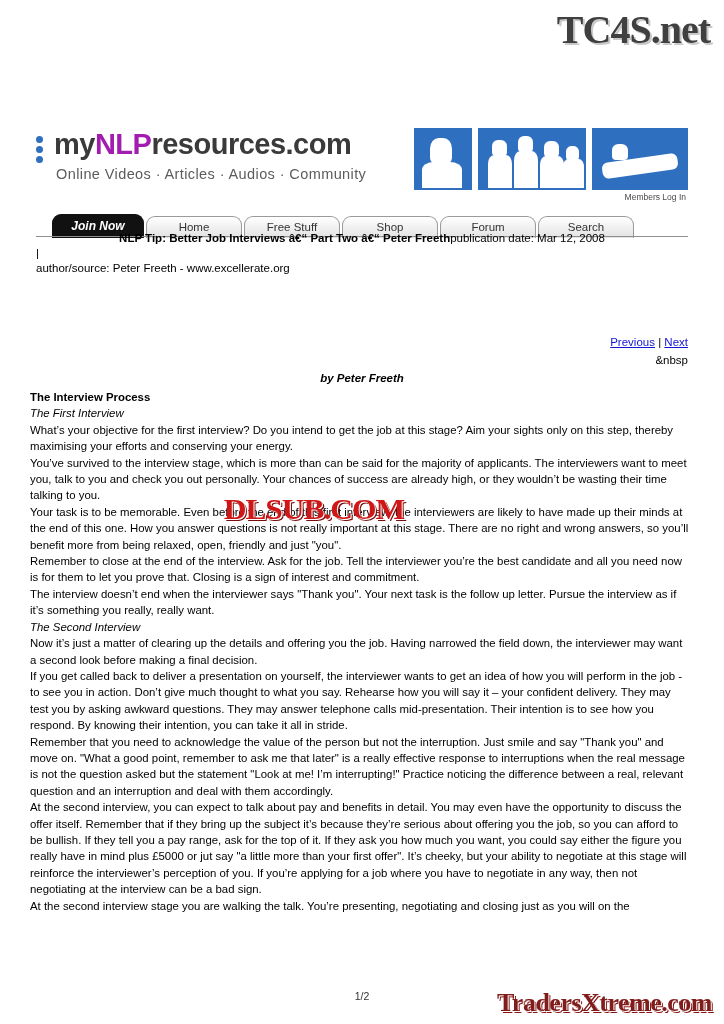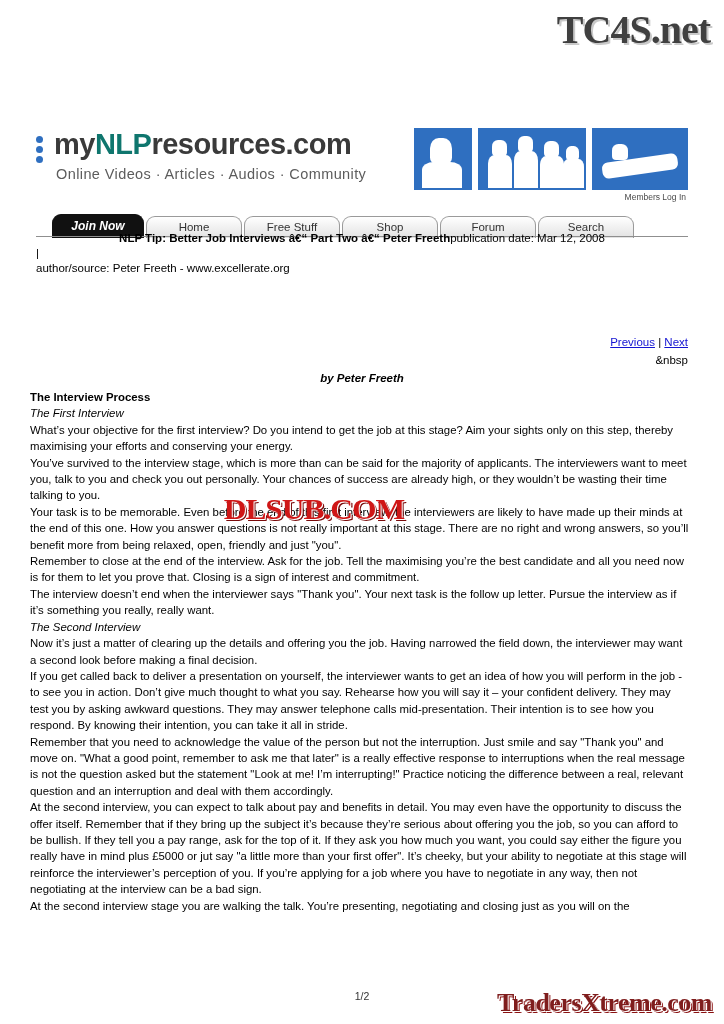--- a/index.html
+++ b/index.html
@@ -63,21 +63,21 @@
     position: absolute;
     left: 18px;
     top: 0;
     font-family: "Liberation Sans", sans-serif;
     font-size: 29px;
     font-weight: bold;
     letter-spacing: -0.5px;
     color: #3a3a3a;
     white-space: nowrap;
   }
-  .logo-text .hl { color: #0f766e; }
+  .logo-text .hl { color: #a21caf; }
   .logo-sub {
     position: absolute;
     left: 20px;
     top: 38px;
     font-size: 14.5px;
     color: #5c5c5c;
     letter-spacing: 0.4px;
     white-space: nowrap;
   }
   .banner-imgs {
@@ -318,21 +318,21 @@
 <div class="nbsp-line">&amp;nbsp</div>
 
 <div class="byline">by Peter Freeth</div>
 
 <div class="content">
   <p class="h-bold">The Interview Process</p>
   <p class="h-ital">The First Interview</p>
   <p>What’s your objective for the first interview? Do you intend to get the job at this stage? Aim your sights only on this step, thereby maximising your efforts and conserving your energy.</p>
   <p>You’ve survived to the interview stage, which is more than can be said for the majority of applicants. The interviewers want to meet you, talk to you and check you out personally. Your chances of success are already high, or they wouldn’t be wasting their time talking to you.</p>
   <p>Your task is to be memorable. Even before the end of this first interview, the interviewers are likely to have made up their minds at the end of this one. How you answer questions is not really important at this stage. There are no right and wrong answers, so you’ll benefit more from being relaxed, open, friendly and just "you".</p>
-  <p>Remember to close at the end of the interview. Ask for the job. Tell the maximising you’re the best candidate and all you need now is for them to let you prove that. Closing is a sign of interest and commitment.</p>
+  <p>Remember to close at the end of the interview. Ask for the job. Tell the interviewer you’re the best candidate and all you need now is for them to let you prove that. Closing is a sign of interest and commitment.</p>
   <p>The interview doesn’t end when the interviewer says "Thank you". Your next task is the follow up letter. Pursue the interview as if it’s something you really, really want.</p>
   <p class="h-ital">The Second Interview</p>
   <p>Now it’s just a matter of clearing up the details and offering you the job. Having narrowed the field down, the interviewer may want a second look before making a final decision.</p>
   <p>If you get called back to deliver a presentation on yourself, the interviewer wants to get an idea of how you will perform in the job - to see you in action. Don’t give much thought to what you say. Rehearse how you will say it – your confident delivery. They may test you by asking awkward questions. They may answer telephone calls mid-presentation. Their intention is to see how you respond. By knowing their intention, you can take it all in stride.</p>
   <p>Remember that you need to acknowledge the value of the person but not the interruption. Just smile and say "Thank you" and move on. "What a good point, remember to ask me that later" is a really effective response to interruptions when the real message is not the question asked but the statement "Look at me! I’m interrupting!" Practice noticing the difference between a real, relevant question and an interruption and deal with them accordingly.</p>
   <p>At the second interview, you can expect to talk about pay and benefits in detail. You may even have the opportunity to discuss the offer itself. Remember that if they bring up the subject it’s because they’re serious about offering you the job, so you can afford to be bullish. If they tell you a pay range, ask for the top of it. If they ask you how much you want, you could say either the figure you really have in mind plus £5000 or jut say "a little more than your first offer". It’s cheeky, but your ability to negotiate at this stage will reinforce the interviewer’s perception of you. If you’re applying for a job where you have to negotiate in any way, then not negotiating at the interview can be a bad sign.</p>
   <p>At the second interview stage you are walking the talk. You’re presenting, negotiating and closing just as you will on the</p>
 </div>
 
 <div class="dlsub">DLSUB.COM</div>

